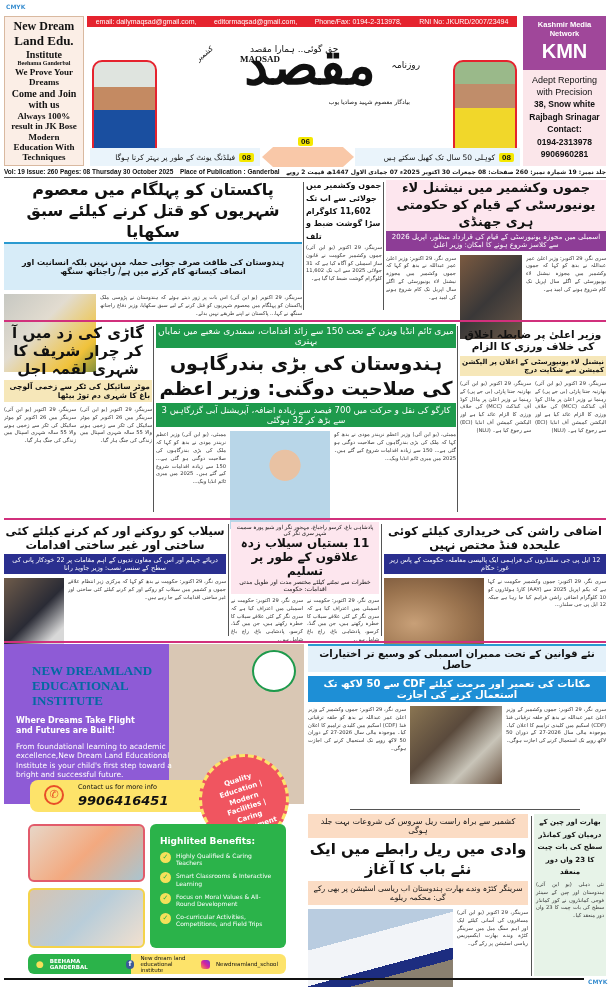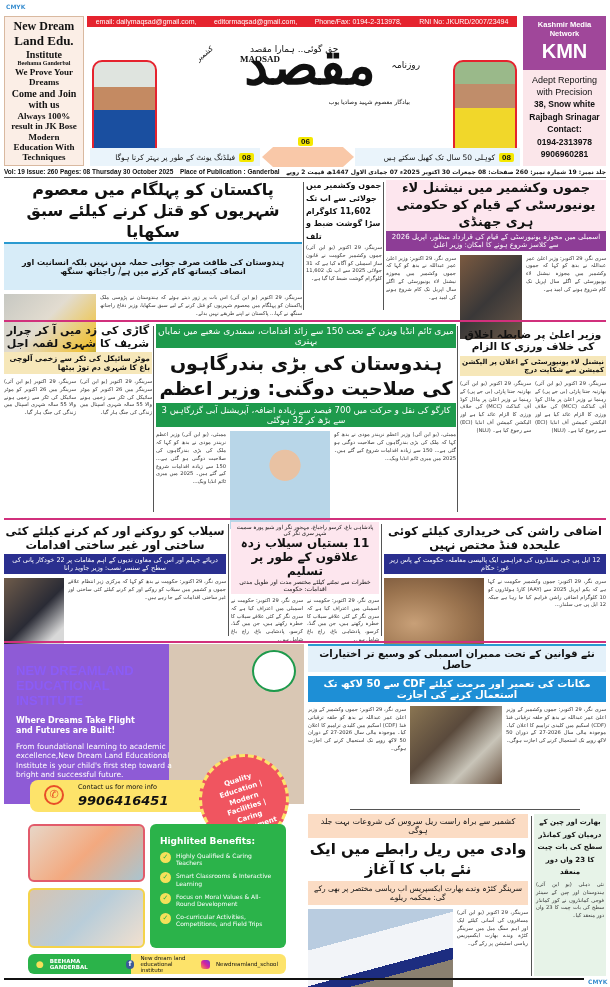--- a/index.html
+++ b/index.html
@@ -41,21 +41,21 @@
 .sub-purple{background:#8d3d96;color:#fff;font-size:8.5px;text-align:center;padding:2px}
 .sub-green{background:#1e9a4c;color:#fff;font-size:10px;text-align:center;padding:2px}
 .sub-cream{background:#f6e7b9;font-size:9px;text-align:right;padding:2px;font-weight:bold}
 .sub-navy{background:#2a2f8f;color:#fff;font-size:8px;text-align:center;padding:2px}
 .sub-peach{background:#fbdcc4;font-size:9px;text-align:center;padding:3px}
 .pink-box{background:#fde6ee}
 .body{font-size:5.2px;line-height:1.5;color:#333;text-align:justify;direction:rtl;overflow:hidden}
 .img{overflow:hidden}
 .ad2{left:4px;top:644px;width:300px;height:336px;background:#fff}
 .ad2-top{position:absolute;left:0;top:0;width:300px;height:160px;background:linear-gradient(90deg,#8e5bd6 0 55%,#d9c7b4 55%)}
-.ad2-title{position:absolute;left:12px;top:20px;color:#8b5cf6;font-weight:bold;font-size:13px;line-height:1.15;font-family:Liberation Sans, sans-serif}
+.ad2-title{position:absolute;left:28px;top:20px;color:#0369a1;font-weight:bold;font-size:13px;line-height:1.15;font-family:Liberation Serif, serif}
 .ad2-tag{position:absolute;left:12px;top:72px;color:#fff;font-weight:bold;font-size:8px;line-height:1.3}
 .ad2-desc{position:absolute;left:12px;top:98px;color:#fff;font-size:7.5px;line-height:1.25;width:170px}
 .ad2-contact{position:absolute;left:26px;top:136px;width:200px;height:32px;background:#fde36a;border-radius:8px}
 .ad2-phone-icon{position:absolute;left:14px;top:5px;width:20px;height:20px;border:2px solid #e84e28;border-radius:50%;color:#e84e28;font-size:11px;text-align:center;line-height:16px}
 .ad2-cl{position:absolute;left:48px;top:3px;font-size:6.5px}
 .ad2-num{position:absolute;left:48px;top:13px;font-size:13px;font-weight:bold;font-style:italic}
 .ad2-badge{position:absolute;left:195px;top:110px;width:90px;height:90px;background:#f05560;border-radius:50%;border:3px dashed #fde36a;color:#fff;font-size:7px;font-weight:bold;text-align:center;padding-top:18px;transform:rotate(-18deg);line-height:1.4}
 .ad2-logo{position:absolute;left:248px;top:6px;width:44px;height:42px;border-radius:50%;background:#fff;border:2px solid #1e9a4c}
 .ad2-img1{position:absolute;left:24px;top:180px;width:117px;height:58px;background:linear-gradient(135deg,#e7d6c7,#f3a97f,#a9c5d0);border:2px solid #e25b6b;border-radius:6px}
 .ad2-img2{position:absolute;left:24px;top:244px;width:117px;height:60px;background:linear-gradient(135deg,#d7c4b2,#b9cdd9,#f1e0cf);border:2px solid #f4d34a;border-radius:6px}
@@ -164,21 +164,21 @@
   <div style="display:flex;gap:4px;margin-top:4px;height:84px">
     <div class="body" style="width:70px;height:84px">سری نگر، 29 اکتوبر: وزیر اعلیٰ عمر عبداللہ نے بدھ کو کہا کہ جموں وکشمیر میں مجوزہ نیشنل لاء یونیورسٹی کے اگلے سال اپریل تک کام شروع ہونے کی امید ہے۔</div>
     <div class="img" style="width:62px;height:84px;background:linear-gradient(135deg,#7b5a40,#3a3838 50%,#6b5848)"></div>
     <div class="body" style="flex:1;height:84px">سری نگر، 29 اکتوبر: وزیر اعلیٰ عمر عبداللہ نے بدھ کو کہا کہ جموں وکشمیر میں مجوزہ نیشنل لاء یونیورسٹی کے اگلے سال اپریل تک کام شروع ہونے کی امید ہے۔</div>
   </div>
 </div>
 
 <div class="abs hr-pink" style="top:320px"></div>
 
 <div class="abs" style="left:4px;top:324px;width:148px;height:190px">
-  <div class="urdu h-med" style="font-size:11px">گاڑی کی زد میں آ کر چرار شریف کا شہری لقمہ اجل</div>
+  <div class="urdu h-med" style="font-size:15px">گاڑی کی زد میں آ کر چرار شریف کا شہری لقمہ اجل</div>
   <div class="urdu sub-cream" style="font-size:7.5px;margin-top:2px">موٹر سائیکل کی ٹکر سے زخمی آلوچی باغ کا شہری دم توڑ بیٹھا</div>
   <div style="display:flex;gap:4px;margin-top:4px">
     <div class="body" style="flex:1;height:140px">سرینگر، 29 اکتوبر (یو این آئی) سرینگر میں 26 اکتوبر کو موٹر سائیکل کی ٹکر سے زخمی ہونے والا 55 سالہ شہری اسپتال میں زندگی کی جنگ ہار گیا۔</div>
     <div class="body" style="flex:1;height:140px">سرینگر، 29 اکتوبر (یو این آئی) سرینگر میں 26 اکتوبر کو موٹر سائیکل کی ٹکر سے زخمی ہونے والا 55 سالہ شہری اسپتال میں زندگی کی جنگ ہار گیا۔</div>
   </div>
 </div>
 <div class="abs vline" style="left:153px;top:326px;height:186px"></div>
 
 <div class="abs" style="left:156px;top:324px;width:300px;height:190px">
   <div class="urdu sub-green" style="font-size:9px">میری ٹائم انڈیا ویژن کے تحت 150 سے زائد اقدامات، سمندری شعبے میں نمایاں بہتری</div>
@@ -302,21 +302,21 @@
     <div class="img" style="width:92px;height:78px;background:linear-gradient(135deg,#8a7552,#5a4a3c 40%,#c8c4b8 70%,#6b5442)"></div>
     <div class="body" style="flex:1;height:78px">سری نگر، 29 اکتوبر: جموں وکشمیر کے وزیر اعلیٰ عمر عبداللہ نے بدھ کو حلقہ ترقیاتی فنڈ (CDF) اسکیم میں کلیدی ترامیم کا اعلان کیا۔ موجودہ مالی سال 2026-27 کے دوران 50 لاکھ روپے تک استعمال کرنے کی اجازت ہوگی۔</div>
   </div>
 </div>
 
 <div class="abs" style="left:350px;top:809px;width:230px;height:1px;background:#555"></div>
 
 <div class="abs" style="left:308px;top:814px;width:220px;height:162px">
   <div class="urdu sub-peach" style="font-size:8px">کشمیر سے براہ راست ریل سروس کی شروعات بہت جلد ہوگی</div>
   <div class="urdu h-big" style="font-size:15px;padding:2px 0">وادی میں ریل رابطے میں ایک نئے باب کا آغاز</div>
-  <div class="urdu sub-peach" style="font-size:7.5px">سرینگر کٹڑہ وندے بھارت ایکسپریس اب ریاسی مختصر پر بھی رکے گی: محکمہ ریلوے</div>
+  <div class="urdu sub-peach" style="font-size:7.5px">سرینگر کٹڑہ وندے بھارت ہندوستان اب ریاسی اسٹیشن پر بھی رکے گی: محکمہ ریلوے</div>
   <div style="display:flex;gap:4px;margin-top:4px">
     <div class="img" style="width:145px;height:80px;background:linear-gradient(165deg,#b9cce0 0 35%,#f2f4f8 35% 65%,#1d2d80 65% 75%,#8a8070 75%)"></div>
     <div class="body" style="flex:1;height:80px">سرینگر، 29 اکتوبر (یو این آئی) مسافروں کی آسانی کیلئے ایک اور اہم سنگ میل میں سرینگر کٹڑہ وندے بھارت ایکسپریس ریاسی اسٹیشن پر رکے گی۔</div>
   </div>
 </div>
 <div class="abs vline" style="left:531px;top:816px;height:160px"></div>
 
 <div class="abs" style="left:534px;top:814px;width:72px;height:162px;background:#e7f3e8">
   <div class="urdu" style="font-size:7px;font-weight:bold;text-align:center;line-height:1.8;padding:2px">بھارت اور چین کے درمیان کور کمانڈر سطح کی بات چیت کا 23 واں دور منعقد</div>
   <div class="body" style="height:96px;padding:0 2px">نئی دہلی (یو این آئی) ہندوستان اور چین کے سینئر فوجی کمانڈروں نے کور کمانڈر سطح کی بات چیت کا 23 واں دور منعقد کیا۔</div>

